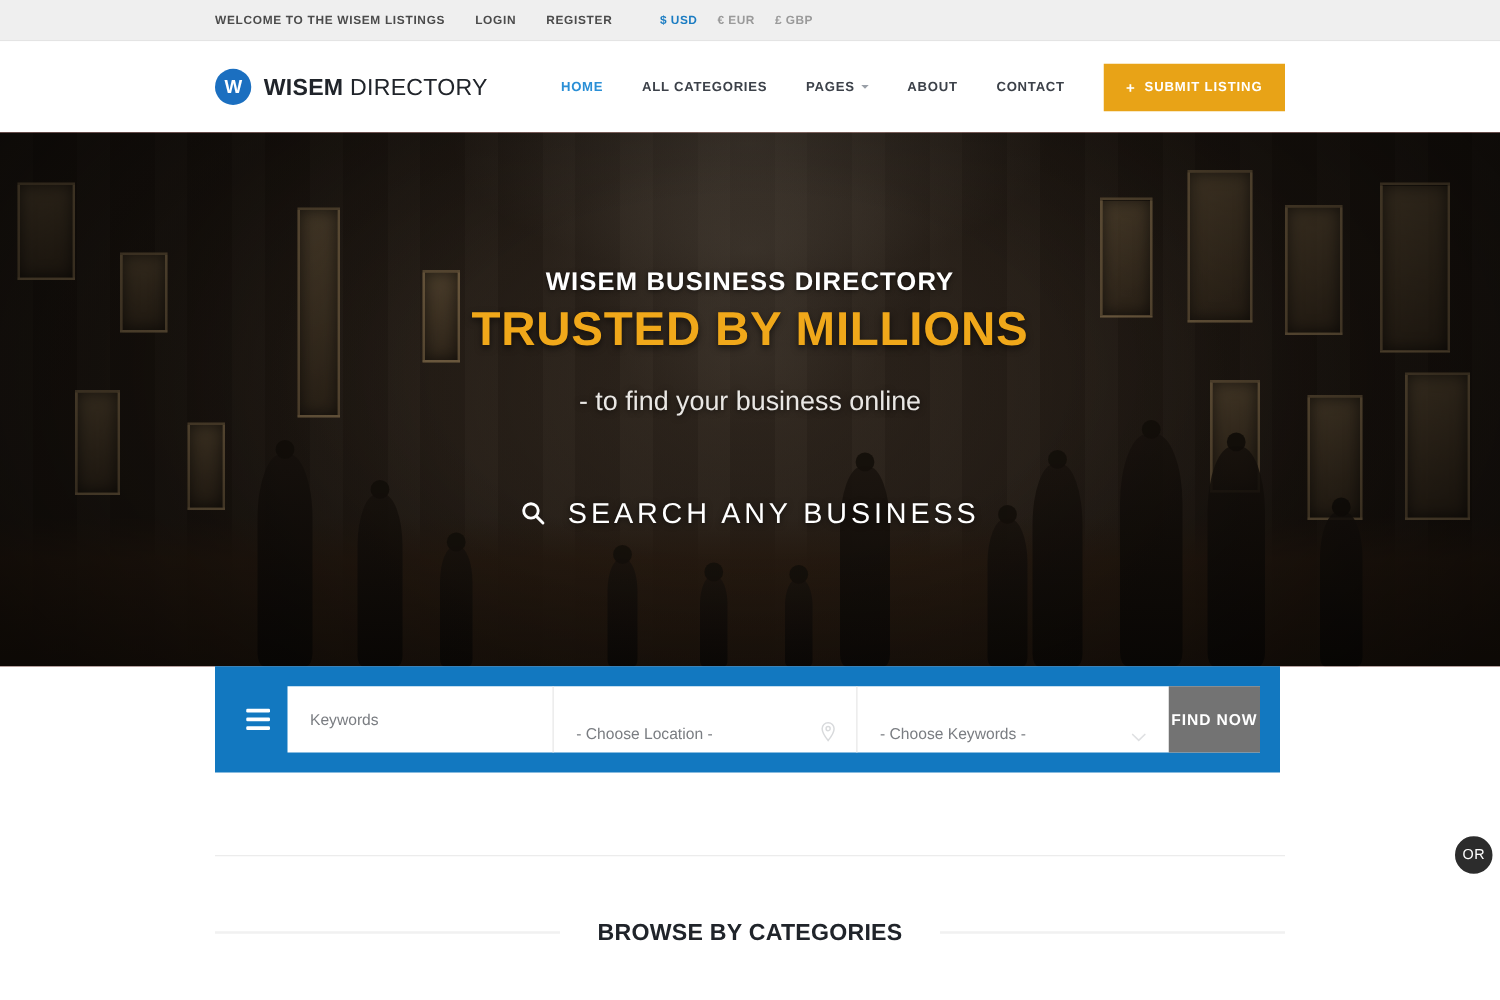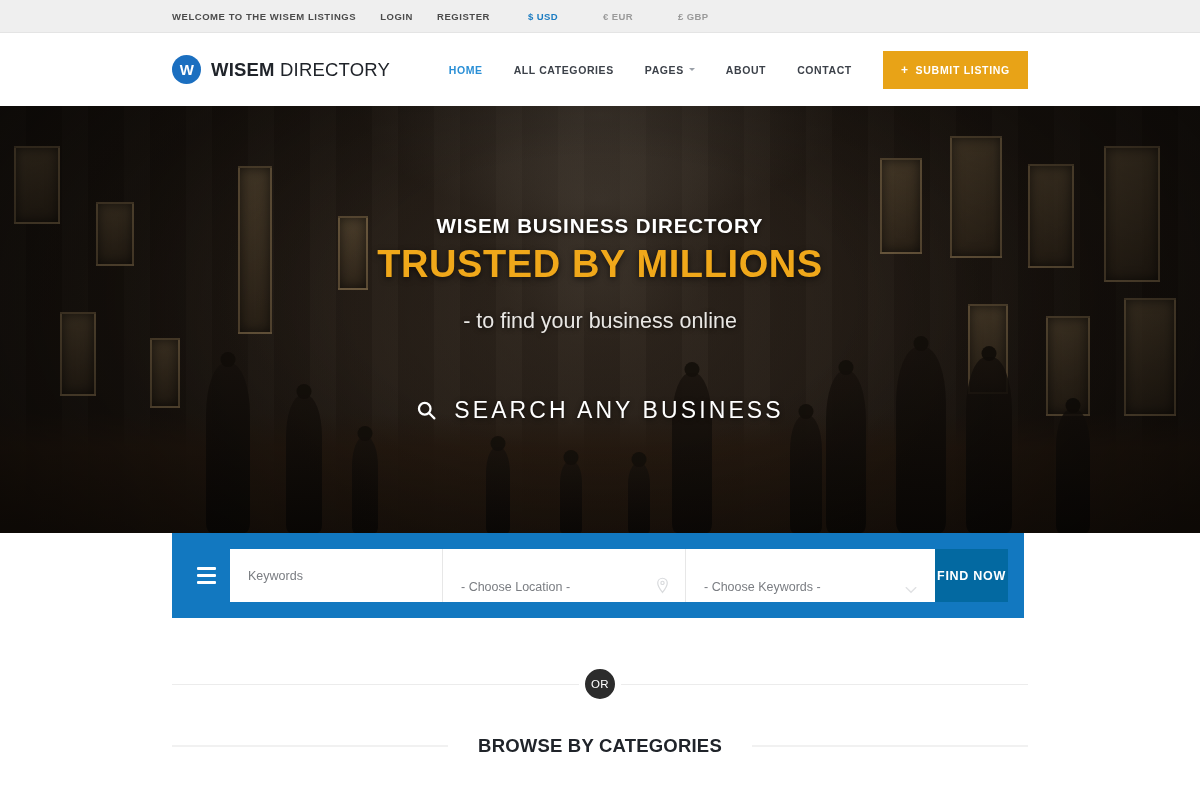--- a/index.html
+++ b/index.html
@@ -32,21 +32,21 @@
   .topbar-link {
     font-size: 9.5px;
     letter-spacing: .55px;
     color: #4b4b4b;
     font-weight: 600;
     text-transform: uppercase;
     margin-left: 24px;
     cursor: pointer;
     white-space: nowrap;
   }
-  .cur-group { display: flex; align-items: center; margin-left: 38px; gap: 29px; }
+  .cur-group { display: flex; align-items: center; margin-left: 38px; }
   .cur {
     font-size: 9.5px; letter-spacing: .4px; font-weight: 700;
     color: #9a9a9a; margin-left: 16px; cursor: pointer; white-space: nowrap;
   }
   .cur:first-child { margin-left: 0; }
   .cur.active { color: #1b7cc2; }
 
   
   .header {
     height: 73px;
@@ -208,30 +208,30 @@
   .field-kw { width: 212px; }
   .field-loc { width: 243px; }
   .field-cat { width: 250px; }
   .field-text {
     font-size: 12.5px; color: #7a7d82; font-weight: 400;
     white-space: nowrap;
   }
   .field .pin { position: absolute; right: 16px; display: flex; opacity: .55; }
   .field .chev { position: absolute; right: 18px; display: flex; opacity: .45; }
   .btn-find {
-    flex: 1; background: #0369a1; border: none; cursor: pointer;
+    flex: 1; background: #737373; border: none; cursor: pointer;
     color: #fff; font-size: 12.5px; font-weight: 700; letter-spacing: .7px;
     text-transform: uppercase; display: flex;
     align-items: center; justify-content: center;
   }
 
   
   .or-zone {
     position: absolute; left: 0; right: 0; top: 618px; height: 132px;
-    display: flex; align-items: center; justify-content: center;
+    display: flex; align-items: center; justify-content: flex-end;
   }
   .or-rule {
     position: absolute; left: 172px; right: 172px; top: 66px;
     height: 1px; background: #ececec;
   }
   .or-badge {
     position: relative;
     width: 42px; height: 42px; border-radius: 50%;
     background: #2c2c2c;
     border: 6px solid #fff;

